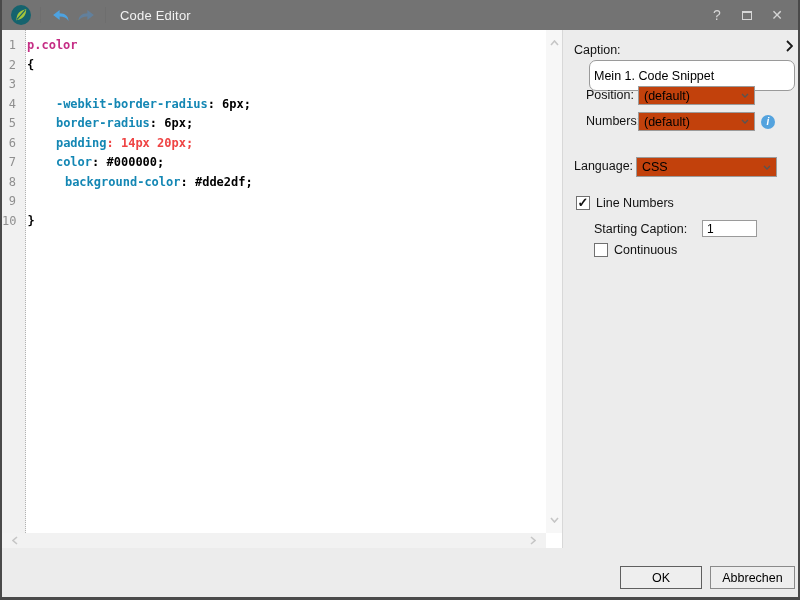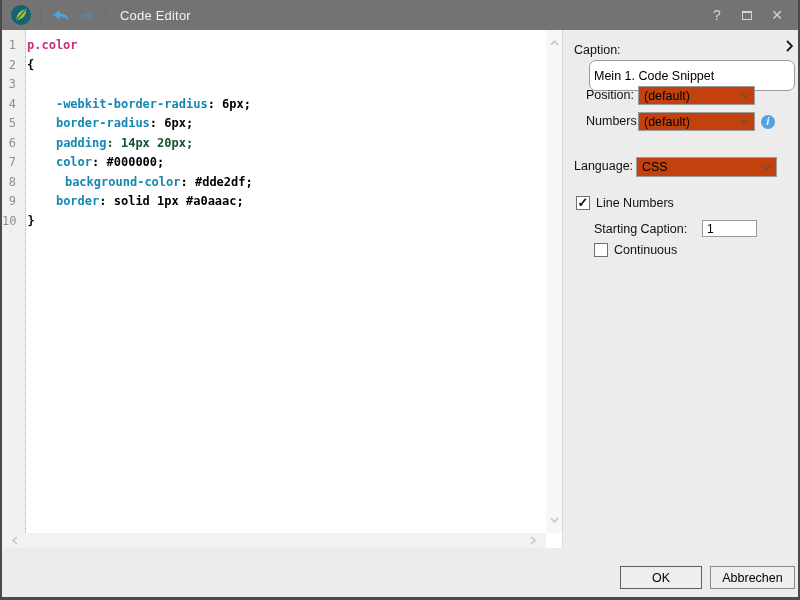--- a/index.html
+++ b/index.html
@@ -155,33 +155,32 @@
         <div class="code-line">
           <span class="ln">4</span>
           <span class="lt"><span style="color: rgb(0, 0, 0);">    </span><span style="color: rgb(20, 135, 180);">-webkit-border-radius</span><span style="color: rgb(0, 0, 0);">: 6px;</span></span>
         </div>
         <div class="code-line">
           <span class="ln">5</span>
           <span class="lt"><span style="color: rgb(0, 0, 0);">    </span><span style="color: rgb(20, 135, 180);">border-radius</span><span style="color: rgb(0, 0, 0);">: 6px;</span></span>
         </div>
         <div class="code-line">
           <span class="ln">6</span>
-          <span class="lt"><span style="color: rgb(0, 0, 0);">    </span><span style="color: rgb(20, 135, 180);">padding</span><span style="color: #14532d;">: 14px 20px;</span></span>
+          <span class="lt"><span style="color: rgb(0, 0, 0);">    </span><span style="color: rgb(20, 135, 180);">padding</span><span style="color: #ef4444;">: 14px 20px;</span></span>
         </div>
         <div class="code-line">
           <span class="ln">7</span>
           <span class="lt"><span style="color: rgb(0, 0, 0);">    </span><span style="color: rgb(20, 135, 180);">color</span><span style="color: rgb(0, 0, 0);">: #000000;</span></span>
         </div>
         <div class="code-line">
           <span class="ln">8</span>
           <span class="lt"><span style="color: rgb(0, 0, 0);">    </span><span style="color: rgb(20, 135, 180); padding-left: 9px;">background-color</span><span style="color: rgb(0, 0, 0);">: #dde2df;</span></span>
         </div>
         <div class="code-line">
           <span class="ln">9</span>
-          <span class="lt"><span style="color: rgb(0, 0, 0);">    </span><span style="color: rgb(20, 135, 180);">border</span><span style="color: rgb(0, 0, 0);">: solid 1px #a0aaac;</span></span>
         </div>
         <div class="code-line">
           <span class="ln">10</span>
           <span class="lt"><span style="color: rgb(0, 0, 0);">}</span></span>
         </div>
       </div>
 
     <div class="vscroll">
       <span class="scroll-arrow sa-up">
         <svg width="9" height="6" viewBox="0 0 9 6">

